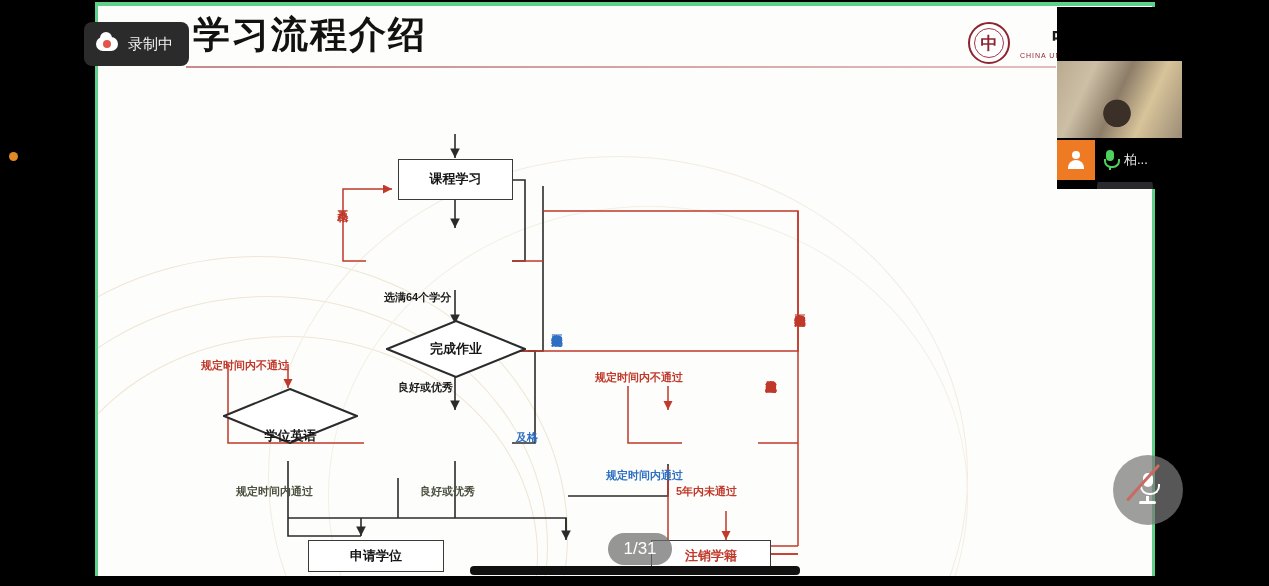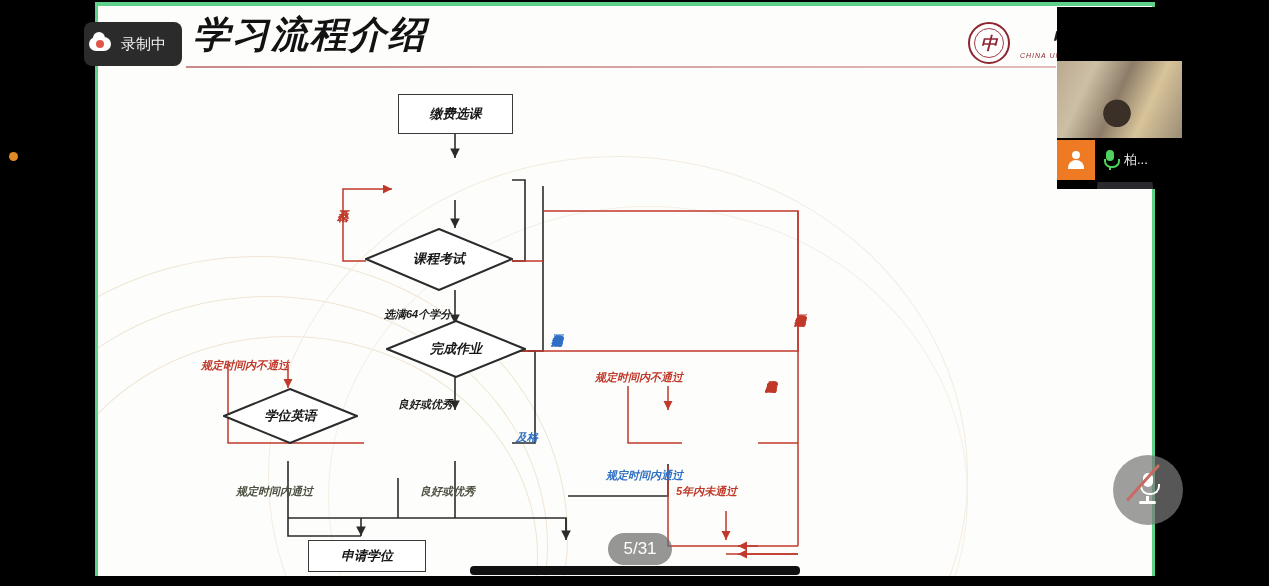--- a/index.html
+++ b/index.html
@@ -16,21 +16,20 @@
   .left-dot{
     position:absolute; left:9px; top:152px; width:9px; height:9px;
     border-radius:50%; background:#e08a27;
   }
 
   
   #slide{
     position:absolute; left:95px; top:2px; width:1060px; height:580px;
     background:#d946ef; border:3px solid #5fd08a; border-top-width:4px;
     overflow:hidden;
-    font-style:italic;
   }
   #slideInner{ position:absolute; inset:0; background:#fdfdfb; }
 
   
   .swirl{
     position:absolute; border:1px solid #efe6d4; border-radius:50%;
     background:transparent;
   }
   .s1{ left:-150px; top:250px; width:620px; height:560px; }
   .s2{ left:-110px; top:290px; width:560px; height:500px; }
@@ -69,40 +68,40 @@
   .node{
     position:absolute; display:flex; align-items:center; justify-content:center;
     text-align:center; font-weight:bold; color:#161616; line-height:1.15;
   }
   .rect{ border:1.6px solid #3a3a3a; background:#fff; font-size:13px; }
   .dia{ background:transparent; font-size:13px; }
   .dia .inner{ position:relative; z-index:2; }
   .dia svg{ position:absolute; inset:0; z-index:1; }
 
   .nlabel{ position:absolute; font-size:11px; font-weight:bold; white-space:nowrap; }
-  .lab-dark{ color:#1b1b1b;margin-top:17px; }
+  .lab-dark{ color:#1b1b1b; }
   .lab-olive{ color:#4c5141; }
   .lab-red{ color:#c0392b; }
   .lab-blue{ color:#2f6fc4; }
 
   .vlabel{
     position:absolute; font-size:11px; font-weight:bold; white-space:nowrap;
     writing-mode:vertical-rl; letter-spacing:0px;
   }
 
   
   .desc{
     position:absolute; left:706px; top:232px; width:330px;
     font-size:19px; line-height:36px; color:#1b1b1b; text-indent:38px;
     font-family:"DejaVu Serif","Liberation Serif",serif;
   }
 
   
   .rec-badge{
-    position:absolute; left:84px; top:22px; height:44px; padding:0 16px 0 5px;
+    position:absolute; left:84px; top:22px; height:44px; padding:0 16px 0 12px;
     background:#2b2b2b; border-radius:8px; display:flex; align-items:center; gap:10px;
     color:#f2f2f2; font-size:15px; z-index:40;
   }
   .cloud{
     position:relative; width:22px; height:14px; background:#fff; border-radius:9px;
   }
   .cloud:before{
     content:""; position:absolute; left:4px; top:-5px; width:12px; height:12px;
     background:#fff; border-radius:50%;
   }
@@ -260,49 +259,44 @@
             <path d="M660,437 L700,437"></path>
             <path d="M570,460 L570,540 L660,540"></path>
             <path d="M700,205 L700,540"></path>
             <path d="M700,540 L640,540" marker-end="url(#ard)"></path>
             <path d="M628,548 L700,548"></path>
             <path d="M700,548 L640,548" marker-end="url(#ard)"></path>
             <path d="M628,505 L628,534" marker-end="url(#ard)"></path>
           </g>
         </svg>
 
-        <div class="node rect" style="left:300px;top:88px;width:115px;height:40px;">缴费选课</div>
-
-
-        <div class="node dia" style="left:267px;top:222px;width:148px;height:63px;">
-          <svg viewBox="0 0 148 63">
-              <polygon points="74,1 147,31 74,62 1,31" fill="#fff" stroke="#2b2b2b" stroke-width="2"></polygon>
-            </svg>
-          <span class="inner">课程考试</span>
-        </div>
+
+        <div class="node rect" style="left:300px;top:153px;width:115px;height:41px;">课程学习</div>
+
 
         <div class="node dia" style="left:288px;top:314px;width:140px;height:58px;">
           <svg viewBox="0 0 140 58">
               <polygon points="70,1 139,29 70,57 1,29" fill="#fff" stroke="#2b2b2b" stroke-width="2"></polygon>
             </svg>
           <span class="inner">完成作业</span>
         </div>
 
-        <div class="node dia" style="left:125px;top:382px;width:135px;height:56px;">
+        <div class="node dia" style="left:125px;top:382px;width:135px;height:56px;align-items:flex-end;">
           <svg viewBox="0 0 135 56">
               <polygon points="67,1 134,28 67,55 1,28" fill="#fff" stroke="#2b2b2b" stroke-width="2"></polygon>
             </svg>
           <span class="inner">学位英语</span>
         </div>
 
 
 
-        <div class="node rect" style="left:210px;top:534px;width:118px;height:32px;">申请学位</div>
-
-
+        <div class="node rect" style="left:210px;top:534px;width:136px;height:32px;">申请学位</div>
+
+
+        <div class="node rect" style="left:553px;top:534px;width:120px;height:32px;color:#c0392b;">注销学籍</div>
 
         <div class="vlabel lab-red" style="left:237px;top:196px;">不及格</div>
 
         <div class="nlabel lab-dark" style="left:286px;top:284px;">选满64个学分</div>
 
         <div class="nlabel lab-dark" style="left:300px;top:374px;">良好或优秀</div>
 
         <div class="nlabel lab-blue" style="left:418px;top:424px;">及格</div>
 
         <div class="nlabel lab-red" style="left:103px;top:352px;">规定时间内不通过</div>
@@ -348,17 +342,17 @@
     </div>
   </div>
 
   <div class="mute-fab">
     <span class="fab-mic"></span>
       <span class="fab-stem"></span>
     <span class="fab-base"></span>
       <span class="fab-slash"></span>
   </div>
 
-  <div class="page-pill">5/31</div>
+  <div class="page-pill">1/31</div>
 
   <div class="bottom-bar"></div>
   <div class="bottom-strip"></div>
 </div>
 
 </body></html>

